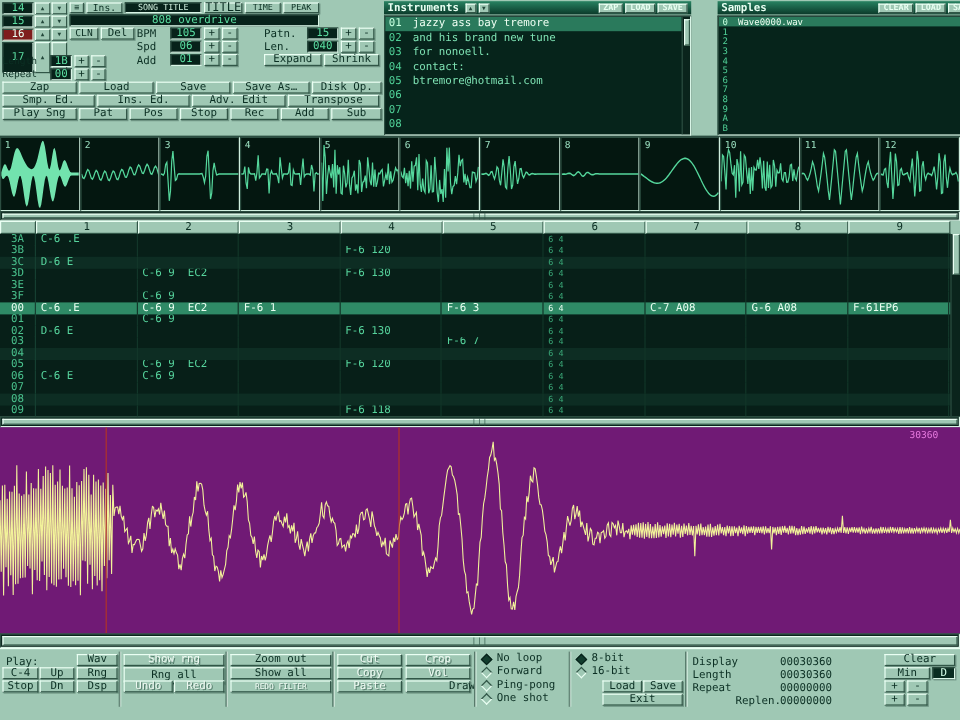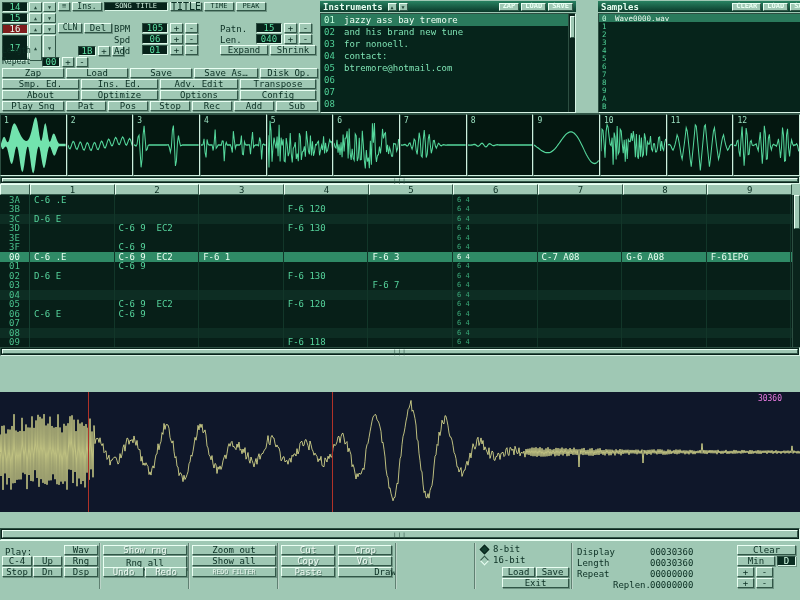--- a/index.html
+++ b/index.html
@@ -75,38 +75,39 @@
       </div>
       <div style="display: flex; gap: 1px; height: 26px; margin-bottom: 1px;">
         <div class="display center" style="width: 26px;">17</div>
         <div class="tiny-btn" style="width: 13px;">▲</div>
         <div class="tiny-btn" style="width: 13px;">▼</div>
       </div>
     </div>
 
   <div class="abs" style="left:2px;top:46px;display:flex;gap:2px;height:10px;">
     <div class="lbl" style="position:static;width:38px;font-size:8px;">Length</div>
-    <div class="display center" style="width:18px;margin-left:36px;">1B</div>
+    <div class="display center" style="width:18px;">1B</div>
     <div class="btn" style="width:12px;">+</div>
     <div class="btn" style="width:12px;">-</div>
   </div>
   <div class="abs" style="left:2px;top:57px;display:flex;gap:2px;height:10px;">
     <div class="lbl" style="position:static;width:38px;font-size:8px;">Repeat</div>
     <div class="display center" style="width:18px;">00</div>
     <div class="btn" style="width:12px;">+</div>
     <div class="btn" style="width:12px;">-</div>
   </div>
 
   <div class="btn abs" style="left:58px;top:2px;width:12px;height:9px;font-size:7px;">≡</div>
   <div class="btn abs" style="left:72px;top:2px;width:30px;height:9px;font-size:8px;">Ins.</div>
   <div class="display center abs" style="left:104px;top:2px;width:64px;height:9px;font-size:7px;color:#cfeedd;">SONG TITLE</div>
   <div class="btn abs" style="left:170px;top:2px;width:32px;height:9px;font-size:10px;">TITLE</div>
   <div class="btn abs" style="left:204px;top:2px;width:30px;height:9px;font-size:7px;">TIME</div>
   <div class="btn abs" style="left:236px;top:2px;width:30px;height:9px;font-size:7px;">PEAK</div>
 
+  <div class="display center abs" style="left:58px;top:12px;width:208px;height:10px;">808 overdrive</div>
 
   <div class="btn abs" style="left:58px;top:23px;width:24px;height:10px;font-size:8px;">CLN</div>
   <div class="btn abs" style="left:84px;top:23px;width:28px;height:10px;">Del</div>
 
   <div class="lbl abs" style="left:114px;top:24px;">BPM</div>
   <div class="display center abs" style="left:142px;top:23px;width:26px;height:10px;text-align:right;">105</div>
   <div class="btn abs" style="left:170px;top:23px;width:13px;height:10px;">+</div>
   <div class="btn abs" style="left:185px;top:23px;width:13px;height:10px;">-</div>
 
   <div class="lbl abs" style="left:114px;top:35px;">Spd</div>
@@ -138,26 +139,20 @@
         <div class="btn" style="width: 62px;">Load</div>
         <div class="btn" style="width: 62px;">Save</div>
         <div class="btn" style="width: 64px;">Save As…</div>
         <div class="btn" style="width: 58px;">Disk Op.</div>
       </div>
       <div class="btn-row" style="height: 10px;">
         <div class="btn" style="width: 77px;">Smp. Ed.</div>
         <div class="btn" style="width: 77px;">Ins. Ed.</div>
         <div class="btn" style="width: 78px;">Adv. Edit</div>
         <div class="btn" style="width: 76px;">Transpose</div>
-      </div>
-      <div class="btn-row" style="height: 10px;">
-        <div class="btn" style="width: 77px;">About</div>
-        <div class="btn" style="width: 77px;">Optimize</div>
-        <div class="btn" style="width: 78px;">Options</div>
-        <div class="btn" style="width: 76px;">Config</div>
       </div>
       <div class="btn-row" style="height: 10px;">
         <div class="btn" style="width: 62px;">Play Sng</div>
         <div class="btn" style="width: 40px;">Pat</div>
         <div class="btn" style="width: 40px;">Pos</div>
         <div class="btn" style="width: 40px;">Stop</div>
         <div class="btn" style="width: 40px;">Rec</div>
         <div class="btn" style="width: 40px;">Add</div>
         <div class="btn" style="width: 42px;">Sub</div>
       </div>
@@ -559,21 +554,21 @@
       <span class="pat-cell"></span>
     </div>
   </div>
 <div class="abs" style="left:792px;top:195px;width:8px;height:152px;background:#0a241c;border-left:1px solid #2c4e41;">
   <div style="position:absolute;left:1px;top:0;width:6px;height:34px;background:#9fc8b4;border:1px solid;border-color:#eafff3 #315647 #315647 #eafff3;"></div>
 </div>
 <div class="abs hscroll" style="left:0;top:347px;width:800px;height:9px;">
   <div class="hthumb">|||</div>
 </div>
 
-<div class="abs" id="wave-area" style="left:0;top:356px;width:800px;height:120px;background:#0f172a;overflow:hidden;margin-top:36px;">
+<div class="abs" id="wave-area" style="left:0;top:356px;width:800px;height:172px;background:#701a75;overflow:hidden;">
   <svg id="wave-svg" viewBox="0 0 800 172" preserveAspectRatio="none" style="position:absolute;inset:0;width:100%;height:100%;">
       <path d="M0,86L0,60.9L1,120.4L2,48.6L3,140.3L4,48.0L5,116.7L6,59.6L7,132.6L8,53.6L9,123.3L10,53.9L11,139.9L12,48.7L13,130.9L14,31.8L15,130.5L16,55.2L17,125.9L18,57.1L19,125.4L20,55.8L21,125.3L22,37.0L23,115.6L24,56.1L25,117.8L26,46.5L27,139.2L28,50.8L29,119.0L30,51.0L31,127.5L32,34.9L33,128.1L34,51.4L35,112.0L36,40.7L37,123.2L38,32.7L39,135.9L40,35.6L41,124.9L42,38.1L43,130.2L44,31.7L45,131.8L46,48.0L47,132.9L48,45.3L49,126.9L50,35.3L51,126.6L52,48.7L53,117.9L54,51.1L55,125.0L56,50.2L57,132.2L58,32.0L59,133.1L60,50.8L61,128.4L62,58.0L63,131.6L64,45.6L65,128.0L66,48.4L67,140.0L68,44.8L69,111.0L70,34.8L71,111.7L72,33.4L73,130.5L74,39.7L75,114.6L76,56.1L77,135.1L78,39.7L79,123.9L80,45.2L81,132.0L82,43.6L83,127.6L84,48.6L85,136.8L86,46.0L87,115.6L88,51.2L89,125.9L90,38.1L91,110.8L92,56.6L93,122.3L94,48.0L95,74.0L96,67.2L97,66.6L98,66.5L99,72.4L100,65.6L101,74.1L102,76.9L103,73.9L104,87.0L105,85.5L106,84.2L107,96.7L108,94.6L109,90.5L110,104.8L111,97.7L112,97.9L113,95.4L114,93.6L115,93.4L116,93.7L117,98.4L118,103.4L119,101.3L120,88.3L121,94.7L122,89.7L123,79.5L124,75.5L125,84.8L126,73.4L127,66.0L128,66.8L129,75.0L130,69.1L131,70.0L132,68.0L133,72.8L134,63.0L135,70.5L136,76.5L137,69.4L138,81.2L139,82.6L140,82.6L141,99.2L142,92.3L143,104.8L144,101.7L145,105.3L146,101.4L147,104.7L148,106.6L149,118.3L150,114.4L151,119.1L152,109.3L153,105.8L154,109.1L155,97.5L156,89.8L157,88.8L158,74.2L159,82.8L160,74.7L161,70.9L162,58.2L163,60.7L164,45.1L165,53.6L166,46.9L167,46.7L168,47.4L169,52.2L170,65.0L171,69.9L172,73.2L173,70.0L174,85.4L175,94.5L176,92.5L177,106.4L178,107.5L179,119.9L180,115.8L181,116.5L182,120.3L183,128.5L184,119.3L185,125.4L186,122.6L187,118.5L188,114.3L189,102.8L190,100.2L191,90.4L192,92.1L193,85.0L194,75.9L195,65.1L196,69.1L197,61.7L198,47.8L199,54.3L200,45.7L201,51.0L202,46.2L203,58.4L204,57.3L205,54.3L206,61.9L207,77.3L208,80.1L209,90.1L210,91.8L211,97.2L212,91.1L213,103.1L214,109.0L215,102.4L216,103.7L217,116.8L218,107.3L219,110.8L220,105.9L221,111.0L222,106.6L223,98.7L224,93.9L225,90.2L226,95.6L227,88.0L228,78.6L229,74.0L230,77.8L231,72.6L232,70.7L233,78.6L234,77.9L235,80.5L236,82.7L237,74.6L238,79.4L239,71.8L240,83.5L241,82.0L242,88.5L243,81.7L244,86.9L245,79.7L246,96.3L247,92.9L248,86.7L249,97.7L250,102.1L251,93.2L252,98.0L253,102.0L254,107.4L255,100.7L256,95.3L257,103.6L258,93.3L259,88.5L260,96.4L261,90.5L262,88.1L263,88.1L264,83.7L265,82.6L266,80.1L267,72.0L268,62.5L269,73.8L270,75.8L271,64.7L272,62.2L273,65.5L274,66.0L275,73.9L276,78.9L277,75.9L278,79.2L279,80.1L280,85.9L281,98.6L282,97.2L283,93.1L284,92.7L285,100.3L286,98.8L287,98.1L288,103.6L289,97.1L290,94.9L291,100.7L292,90.6L293,92.3L294,88.7L295,88.9L296,91.8L297,81.2L298,88.9L299,84.7L300,73.5L301,71.2L302,70.8L303,77.2L304,76.5L305,69.1L306,68.1L307,72.5L308,76.9L309,83.2L310,70.2L311,75.4L312,82.0L313,84.8L314,90.6L315,87.6L316,90.2L317,92.3L318,100.0L319,95.7L320,98.0L321,92.2L322,105.5L323,106.4L324,107.2L325,94.4L326,97.1L327,100.4L328,92.0L329,95.5L330,89.0L331,93.5L332,92.6L333,80.7L334,74.8L335,77.0L336,75.2L337,71.4L338,64.1L339,63.6L340,72.7L341,64.0L342,59.7L343,59.1L344,65.9L345,74.7L346,72.7L347,71.0L348,85.7L349,80.5L350,85.3L351,89.9L352,107.1L353,104.1L354,108.5L355,116.4L356,124.7L357,117.0L358,121.5L359,116.3L360,117.4L361,117.7L362,112.9L363,109.1L364,111.2L365,99.5L366,82.1L367,75.5L368,73.5L369,65.4L370,57.0L371,49.5L372,41.8L373,35.9L374,34.0L375,32.1L376,33.0L377,39.9L378,41.3L379,44.5L380,50.0L381,56.4L382,72.6L383,72.1L384,82.1L385,93.0L386,110.6L387,119.7L388,123.0L389,138.0L390,137.3L391,145.2L392,150.5L393,155.9L394,151.5L395,150.9L396,140.6L397,130.7L398,131.5L399,111.6L400,95.7L401,91.9L402,75.4L403,63.8L404,58.9L405,51.1L406,41.7L407,35.4L408,25.2L409,23.2L410,18.4L411,12.1L412,27.6L413,25.9L414,31.2L415,38.2L416,47.4L417,68.3L418,69.5L419,87.8L420,98.2L421,112.0L422,114.6L423,132.0L424,144.1L425,141.9L426,151.4L427,151.6L428,145.6L429,152.2L430,141.2L431,137.1L432,133.8L433,123.5L434,106.1L435,92.0L436,90.0L437,75.1L438,76.6L439,57.5L440,62.4L441,54.3L442,40.4L443,44.6L444,45.7L445,33.9L446,34.7L447,41.1L448,48.5L449,58.7L450,64.3L451,64.8L452,69.1L453,76.9L454,86.6L455,89.5L456,95.6L457,107.1L458,107.5L459,114.7L460,111.6L461,108.3L462,121.0L463,116.6L464,112.4L465,111.9L466,104.2L467,99.2L468,105.0L469,96.8L470,87.4L471,94.4L472,83.2L473,74.1L474,78.5L475,82.0L476,77.6L477,67.6L478,64.8L479,76.7L480,72.2L481,65.8L482,74.5L483,69.5L484,83.2L485,78.6L486,82.3L487,85.9L488,89.8L489,79.9L490,95.2L491,90.6L492,84.5L493,86.1L494,97.5L495,98.1L496,92.5L497,92.5L498,87.6L499,88.4L500,96.7L501,87.9L502,87.4L503,86.2L504,92.5L505,90.8L506,81.7L507,79.8L508,89.7L509,91.1L510,79.4L511,80.5L512,83.8L513,81.8L514,90.1L515,77.8L516,82.4L517,88.0L518,88.0L519,79.9L520,91.6L521,87.1L522,86.3L523,88.0L524,84.7L525,93.4L526,81.8L527,89.5L528,81.4L529,90.2L530,80.9L531,91.5L532,79.6L533,92.1L534,79.9L535,92.0L536,79.2L537,92.9L538,80.6L539,91.5L540,79.1L541,92.6L542,80.7L543,92.6L544,82.7L545,92.5L546,80.8L547,92.2L548,79.2L549,91.8L550,81.6L551,91.2L552,82.7L553,89.2L554,81.9L555,92.2L556,80.1L557,91.1L558,80.4L559,91.6L560,81.1L561,89.6L562,79.6L563,91.0L564,81.2L565,88.7L566,80.6L567,92.0L568,82.1L569,91.5L570,80.3L571,88.9L572,82.0L573,90.1L574,79.8L575,89.8L576,82.1L577,90.2L578,82.3L579,107.5L580,82.1L581,89.3L582,81.0L583,90.4L584,80.2L585,89.9L586,83.3L587,89.9L588,82.9L589,91.2L590,81.1L591,91.2L592,80.5L593,91.5L594,83.4L595,90.3L596,82.3L597,90.0L598,81.1L599,90.2L600,80.6L601,88.6L602,83.2L603,90.0L604,83.2L605,90.9L606,82.0L607,88.5L608,82.5L609,90.8L610,82.5L611,90.6L612,82.7L613,88.2L614,83.7L615,90.9L616,82.1L617,88.2L618,83.5L619,89.1L620,81.8L621,90.8L622,82.4L623,88.8L624,83.0L625,88.1L626,82.8L627,88.0L628,82.7L629,90.0L630,83.0L631,88.1L632,83.0L633,88.0L634,83.1L635,88.4L636,82.6L637,89.3L638,82.7L639,88.2L640,84.1L641,88.3L642,82.5L643,101.8L644,83.1L645,88.4L646,83.5L647,90.0L648,83.0L649,88.9L650,82.8L651,89.8L652,82.5L653,87.8L654,82.3L655,88.1L656,83.9L657,89.4L658,82.1L659,88.7L660,82.1L661,88.6L662,82.6L663,89.9L664,84.0L665,89.9L666,84.4L667,89.6L668,82.4L669,89.2L670,82.8L671,88.9L672,84.3L673,87.9L674,83.3L675,88.8L676,82.4L677,89.3L678,82.8L679,88.5L680,82.5L681,87.7L682,83.9L683,87.9L684,83.6L685,89.3L686,83.7L687,88.4L688,84.0L689,89.4L690,83.0L691,87.9L692,83.4L693,89.1L694,84.1L695,89.1L696,84.5L697,87.7L698,84.1L699,87.7L700,83.2L701,88.0L702,73.8L703,88.1L704,83.2L705,88.6L706,83.4L707,89.0L708,83.6L709,87.5L710,83.2L711,87.8L712,83.3L713,87.9L714,83.6L715,87.9L716,83.5L717,89.2L718,82.9L719,87.5L720,84.5L721,88.6L722,84.3L723,88.4L724,84.2L725,87.5L726,83.0L727,88.7L728,84.6L729,88.6L730,84.4L731,88.0L732,84.3L733,88.5L734,83.0L735,88.4L736,83.3L737,88.1L738,84.3L739,87.7L740,84.4L741,88.3L742,83.1L743,87.8L744,83.3L745,87.5L746,84.3L747,87.2L748,84.4L749,88.9L750,83.2L751,88.8L752,83.5L753,88.4L754,84.5L755,87.7L756,84.1L757,88.4L758,83.3L759,88.6L760,83.8L761,88.7L762,84.1L763,87.5L764,84.0L765,87.4L766,83.9L767,88.6L768,83.7L769,87.3L770,83.9L771,87.6L772,83.6L773,88.5L774,84.5L775,87.6L776,83.5L777,88.5L778,84.4L779,87.5L780,84.7L781,88.5L782,84.6L783,87.3L784,84.0L785,88.1L786,84.2L787,87.6L788,83.9L789,88.1L790,84.3L791,87.3L792,77.2L793,88.1L794,84.0L795,87.2L796,84.7L797,88.1L798,84.4L799,88.1L800,84.7" fill="none" stroke="#f2f29a" stroke-width="0.9"></path>
     </svg>
   <div class="abs" style="left:88px;top:0;width:1px;height:100%;background:#b03228;"></div>
   <div class="abs" style="left:332px;top:0;width:1px;height:100%;background:#b03228;"></div>
   <div class="abs" style="right:18px;top:2px;font-size:8px;color:#e87ae0;">30360</div>
 </div>
 <div class="abs hscroll" style="left:0;top:528px;width:800px;height:12px;">
   <div class="hthumb">|||</div>
 </div>
@@ -603,20 +598,38 @@
 
   <div class="btn abs dim" style="left:281px;top:4px;width:54px;height:10px;">Cut</div>
   <div class="btn abs dim" style="left:281px;top:15px;width:54px;height:10px;">Copy</div>
   <div class="btn abs dim" style="left:281px;top:26px;width:54px;height:10px;">Paste</div>
 
   <div class="btn abs dim" style="left:338px;top:4px;width:54px;height:10px;">Crop</div>
   <div class="btn abs dim" style="left:338px;top:15px;width:54px;height:10px;">Vol</div>
   <div class="btn abs" style="left:338px;top:26px;width:54px;height:10px;padding-left:40px;">Draw</div>
   <div class="vsep" style="left:395px;"></div>
 
+  <div class="abs" id="loop-radios" style="left:402px;top:4px;display:flex;flex-direction:column;gap:3px;">
+      <div class="radio on">
+        <span class="diamond"></span>
+        <span>No loop</span>
+      </div>
+      <div class="radio">
+        <span class="diamond"></span>
+        <span>Forward</span>
+      </div>
+      <div class="radio">
+        <span class="diamond"></span>
+        <span>Ping-pong</span>
+      </div>
+      <div class="radio">
+        <span class="diamond"></span>
+        <span>One shot</span>
+      </div>
+    </div>
   <div class="vsep" style="left:474px;"></div>
 
   <div class="abs" id="bit-radios" style="left:481px;top:4px;display:flex;flex-direction:column;gap:3px;">
       <div class="radio on">
         <span class="diamond"></span>
         <span>8-bit</span>
       </div>
       <div class="radio">
         <span class="diamond"></span>
         <span>16-bit</span>

